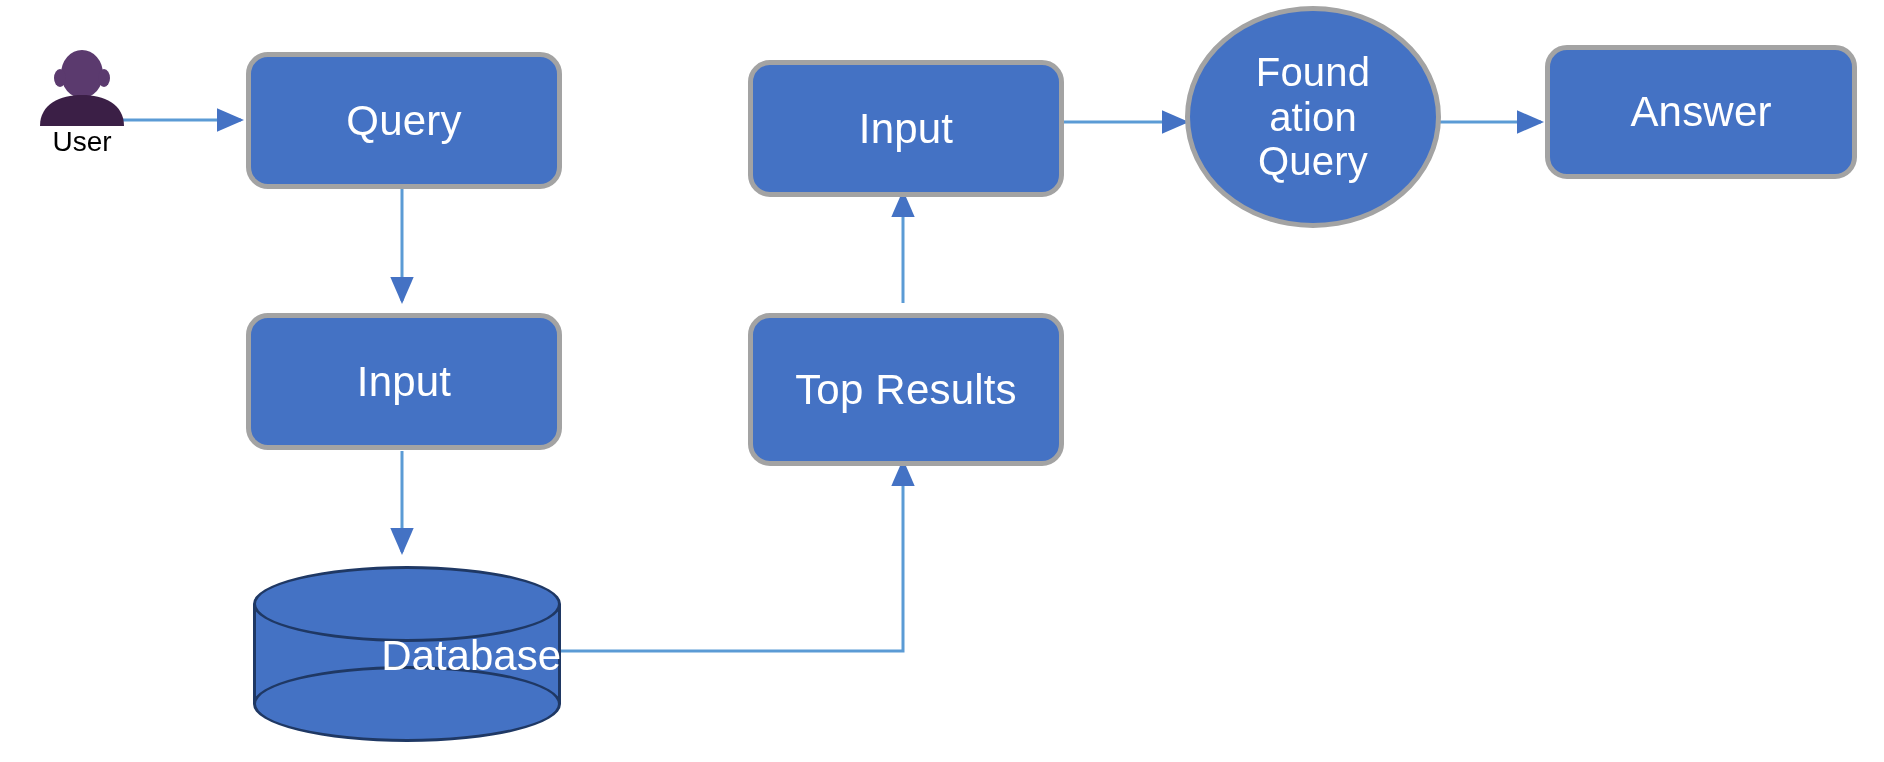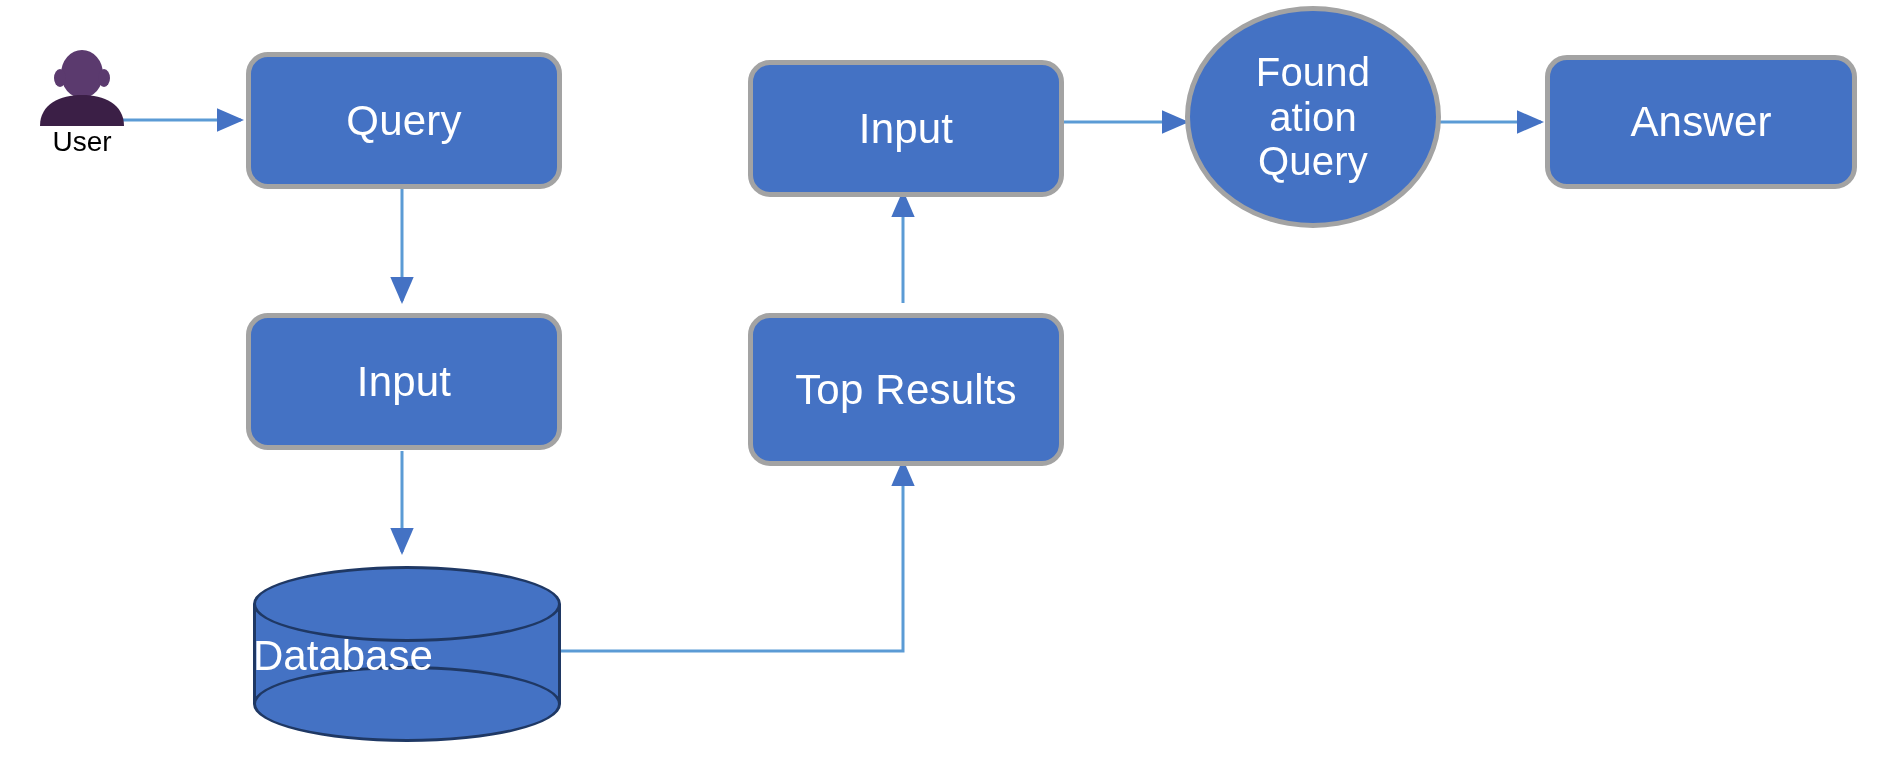--- a/index.html
+++ b/index.html
@@ -77,21 +77,21 @@
     left: 0;
     box-sizing: border-box;
     background: #4472C4;
     border: 3px solid #1F3864;
     border-radius: 50%;
   }
   .cyl-label {
     position: absolute;
     left: 0;
     right: 0;
-    text-align: left;
+    text-align: right;
     color: #ffffff;
     font-size: 42px;
     z-index: 5;
   }
 
   
   .actor {
     position: absolute;
   }
   .actor-label {
@@ -168,17 +168,17 @@
   <div class="node rounded" style="left:748px; top:60px; width:316px; height:137px;">
     <span>Input</span>
   </div>
 
   <div class="node circle" style="left:1185px; top:6px; width:256px; height:222px;">
     <span class="line">Found</span>
     <span class="line">ation</span>
     <span class="line">Query</span>
   </div>
 
-  <div class="node rounded" style="left:1545px; top:55px; width:312px; height:134px;">
+  <div class="node rounded" style="left:1545px; top:45px; width:312px; height:134px;">
     <span>Answer</span>
   </div>
 
 </div>
 
 </body></html>

